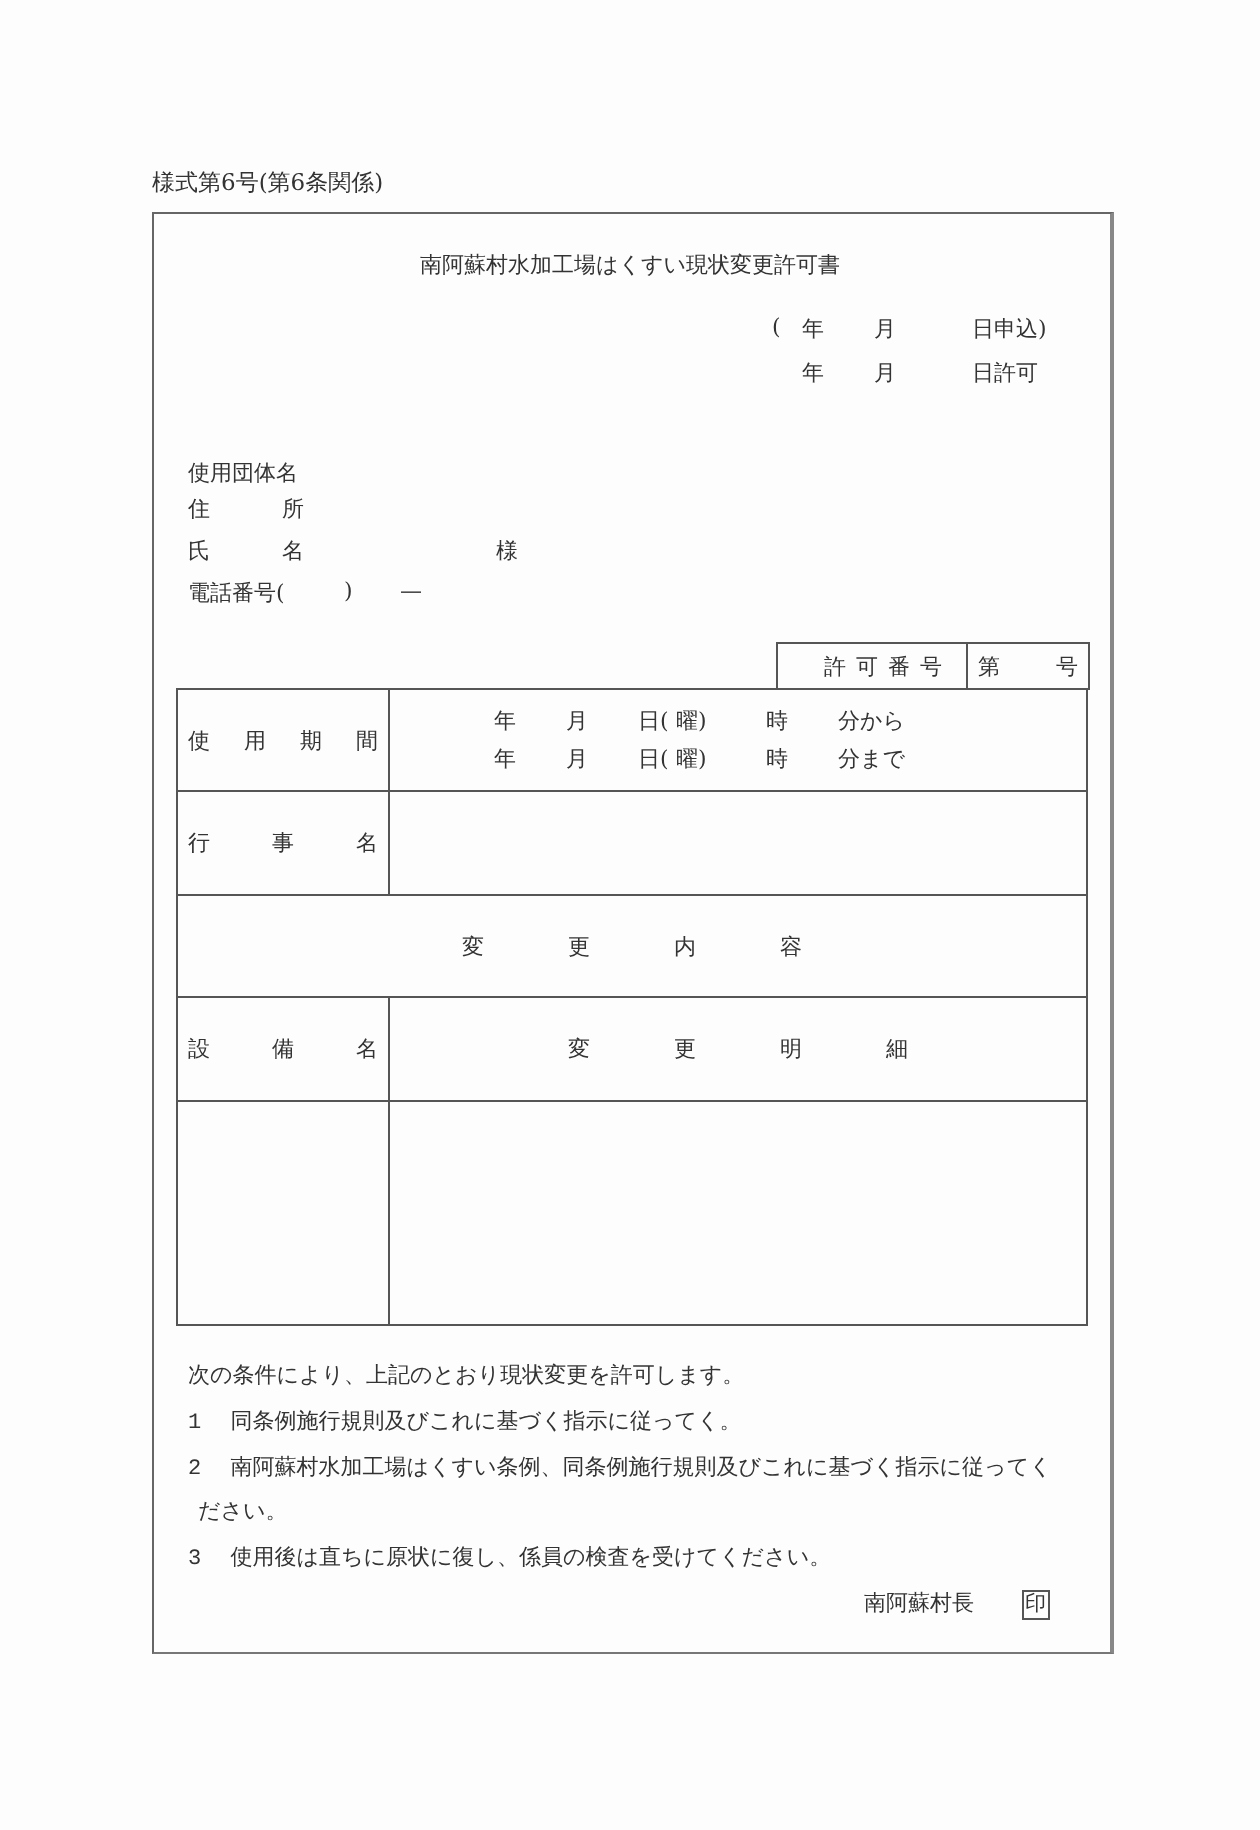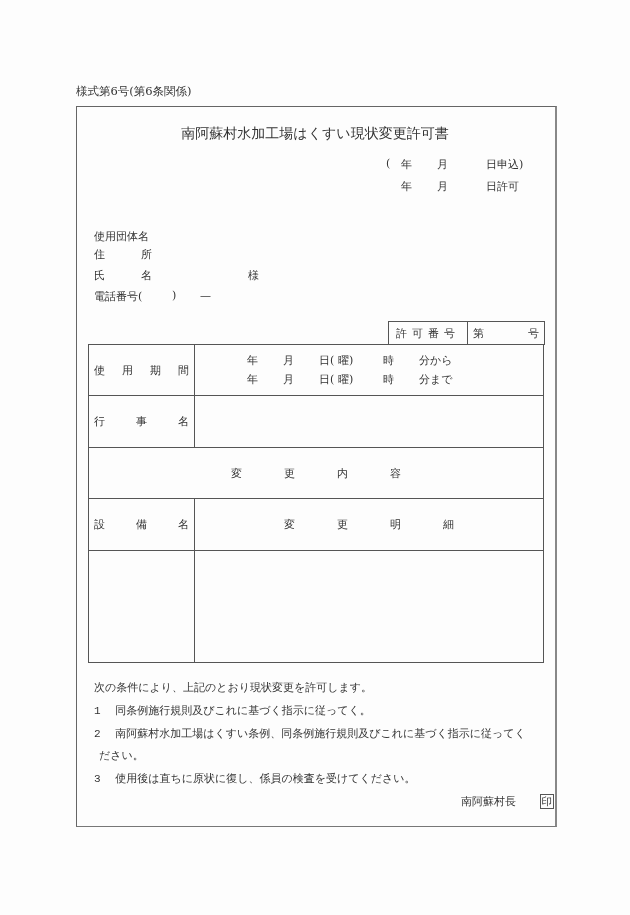--- a/index.html
+++ b/index.html
@@ -4,25 +4,25 @@
 <style>
   html, body { margin: 0; padding: 0; }
   body {
     width: 630px; height: 915px; background: #fdfdfd; position: relative;
     font-family: "DejaVu Serif", "Liberation Serif", serif;
     color: #333; font-size: 11px; overflow: hidden;
   }
   .abs { position: absolute; white-space: nowrap; }
   .form-number { left: 76px; top: 84px; font-size: 11.5px; }
   .outer-box { left: 76px; top: 106px; width: 478px; height: 719px; border: 1px solid #666; border-right: 2px solid #888; border-bottom: 1.5px solid #777; position: absolute; }
-  .title { left: 0; width: 630px; top: 125px; text-align: center; font-size: 14px; }
+  .title { left: 0; width: 630px; top: 125px; text-align: center; font-size: 11px; }
   .date-line { font-size: 11px; }
   .applicant { left: 94px; font-size: 11px; }
   .permit-box { position: absolute; left: 388px; top: 321px; width: 155px; height: 23px; border: 1px solid #555; border-bottom: none; display: flex; }
-  .permit-label { width: 78px; border-right: 1px solid #555; text-align: center; line-height: 23px; letter-spacing: 5px; }
+  .permit-label { width: 78px; border-right: 1px solid #555; text-align: center; line-height: 23px; letter-spacing: 5px; margin-left: 16px; }
   .permit-value { flex: 1; display: flex; justify-content: space-between; padding: 0 5px; line-height: 23px; }
   table.main { position: absolute; left: 88px; top: 344px; width: 456px; border-collapse: collapse; table-layout: fixed; }
   table.main td { border: 1px solid #555; padding: 0; font-size: 11px; vertical-align: middle; }
   .lbl { width: 106px; }
   .lbl-inner { display: flex; justify-content: space-between; padding: 0 5px 0 5px; }
   .period-line { display: flex; padding-left: 52px; height: 19px; align-items: center; }
   .period-line span { display: inline-block; }
   .center-spread { display: flex; justify-content: center; }
   .center-spread span { display: inline-block; margin: 0 21px; }
   .conditions { left: 94px; font-size: 11px; font-family: Liberation Mono, monospace; }
@@ -159,16 +159,16 @@
 <div class="abs conditions" style="top:726px;text-align:right;">
   <span>2</span>
   <span style="margin-left:8px;">南阿蘇村水加工場はくすい条例、同条例施行規則及びこれに基づく指示に従ってく</span>
 </div>
 <div class="abs conditions" style="top:748px; left:99px;">ださい。</div>
 <div class="abs conditions" style="top:771px;">
   <span>3</span>
   <span style="margin-left:8px;">使用後は直ちに原状に復し、係員の検査を受けてください。</span>
 </div>
 
-<div class="abs" style="top:794px; left:432px; font-size:11px;margin-left:29px;">
+<div class="abs" style="top:794px; left:432px; font-size:11px;">
   <span>南阿蘇村長</span>
   <span class="seal">印</span>
 </div>
 
 </body></html>

